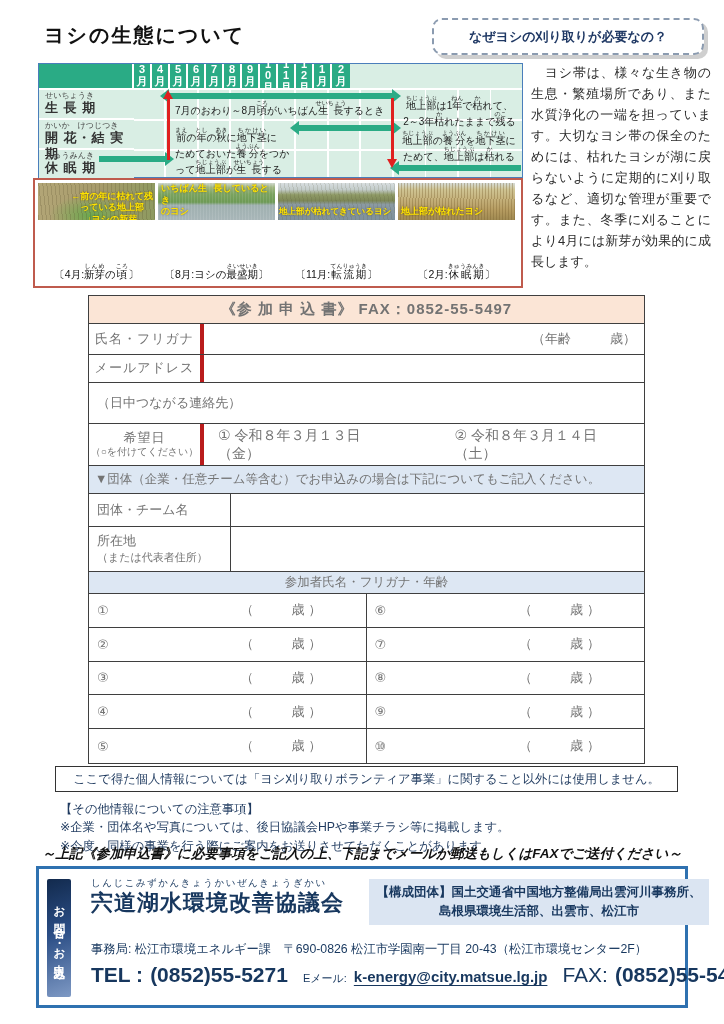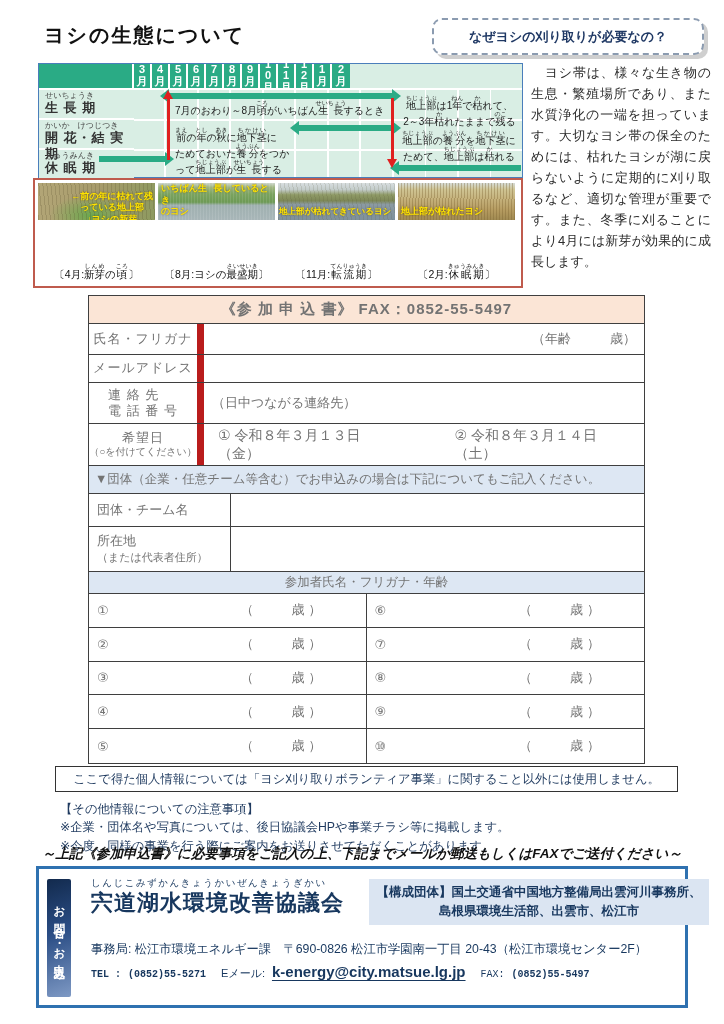--- a/index.html
+++ b/index.html
@@ -62,22 +62,22 @@
       linear-gradient(to bottom,#d6dcd8 0%,#cfc493 18%,#c4b07a 45%,#b49a5f 75%,#a08a52 100%); }
 
   
   .why { position:absolute; left:531px; top:62px; width:180px; font-size:13px; color:#2b2b2b; line-height:1.62; text-align:justify; }
 
   
   .form { position:absolute; left:88px; top:295px; width:557px; border:1.5px solid #3f3f3f; color:#737373; }
   .f-head { height:28px; background:#fbe5d6; display:flex; align-items:center; justify-content:center;
     font-size:15px; font-weight:bold; border-bottom:1px solid #3f3f3f; letter-spacing:1px; }
   .f-row { display:flex; border-bottom:1px solid #3f3f3f; }
-  .f-lab { width:115px; border-right:7px solid #b91c1c; display:flex; flex-direction:column; align-items:center; justify-content:center;
-    font-size:13px; text-align:left; line-height:1.25; letter-spacing:1px; }
+  .f-lab { width:115px; border-right:4px solid #b91c1c; display:flex; flex-direction:column; align-items:center; justify-content:center;
+    font-size:13px; text-align:right; line-height:1.25; letter-spacing:1px; }
   .f-lab .sub { font-size:10px; letter-spacing:0; }
   .f-val { flex:1; display:flex; align-items:center; font-size:13px; padding:0 8px; }
   .banner { background:#dde7f3; border-bottom:1px solid #3f3f3f; font-size:12.5px; display:flex; align-items:center; }
   .g-lab { width:142px; border-right:1px solid #3f3f3f; display:flex; flex-direction:column; justify-content:center;
     font-size:13px; padding-left:8px; line-height:1.3; }
   .g-lab .sub { font-size:11px; }
   .p-grid { display:flex; flex-direction:column; }
   .p-row { display:flex; border-bottom:1.5px solid #3f3f3f; height:33.8px; }
   .p-row:last-child { border-bottom:none; }
   .p-cell { width:50%; display:flex; align-items:center; justify-content:space-between; font-size:13px; padding:0 8px; }
@@ -98,21 +98,21 @@
     display:flex; align-items:center; justify-content:center; }
   .org { position:absolute; left:52px; top:8px; color:#17375e; }
   .org .kana { display:block; font-size:9.5px; letter-spacing:1.5px; }
   .org .name { display:block; font-size:22px; font-weight:bold; letter-spacing:1px; line-height:1.15; }
   .members { position:absolute; left:330px; top:10px; width:340px; height:46px; background:#dbe5f2;
     color:#17375e; font-size:12.5px; font-weight:bold; display:flex; align-items:center; justify-content:center;
     text-align:center; line-height:1.5; }
   .office { position:absolute; left:52px; top:72px; width:590px; font-size:12.3px; color:#17375e; }
   .contact { position:absolute; left:52px; top:94px; width:590px; display:flex; align-items:baseline; gap:7px;
     color:#17375e; white-space:nowrap; }
-  .contact .big { font-size:10px; font-weight:bold;font-family:Liberation Mono, monospace; }
+  .contact .big { font-size:21px; font-weight:bold; }
   .contact .small { font-size:11px; }
   .contact .email { font-size:15px; font-weight:bold; text-decoration:underline; text-underline-offset:3px; }
 </style>
 </head>
 <body>
 
 <div id="page">
 
   <h1 class="title">ヨシの生態について</h1>
 
@@ -206,21 +206,20 @@
         <span>（年齢　　　歳）</span>
       </div>
     </div>
 
     <div class="f-row" style="height:28px;">
       <div class="f-lab">メールアドレス</div>
       <div class="f-val"></div>
     </div>
 
     <div class="f-row" style="height:41px;">
-      <div class="f-lab">連 絡 先<br>電 話 番 号</div>
       <div class="f-val">
         <span>（日中つながる連絡先）</span>
       </div>
     </div>
 
     <div class="f-row" style="height:42px;">
       <div class="f-lab">
         <span>希望日</span>
         <span class="sub">（○を付けてください）</span>
       </div>

